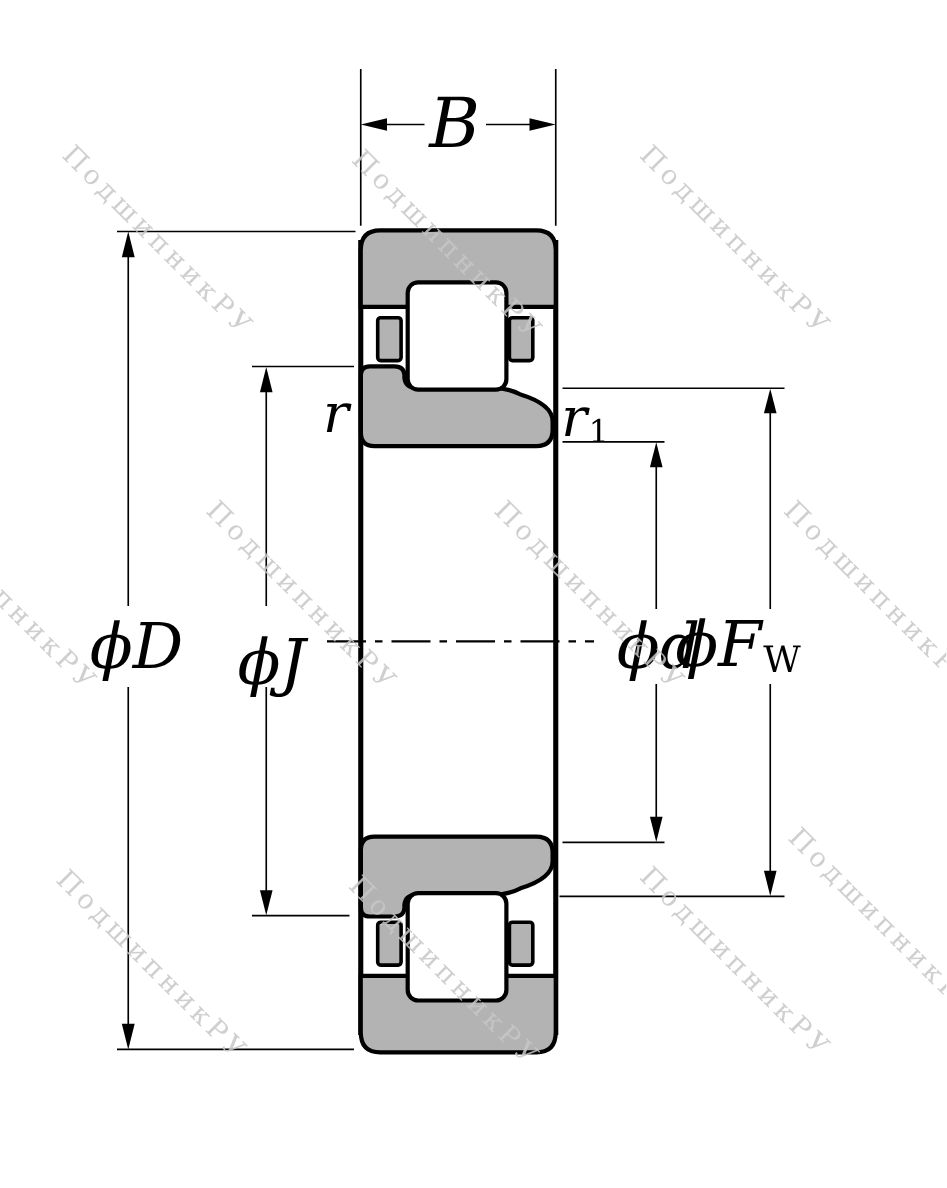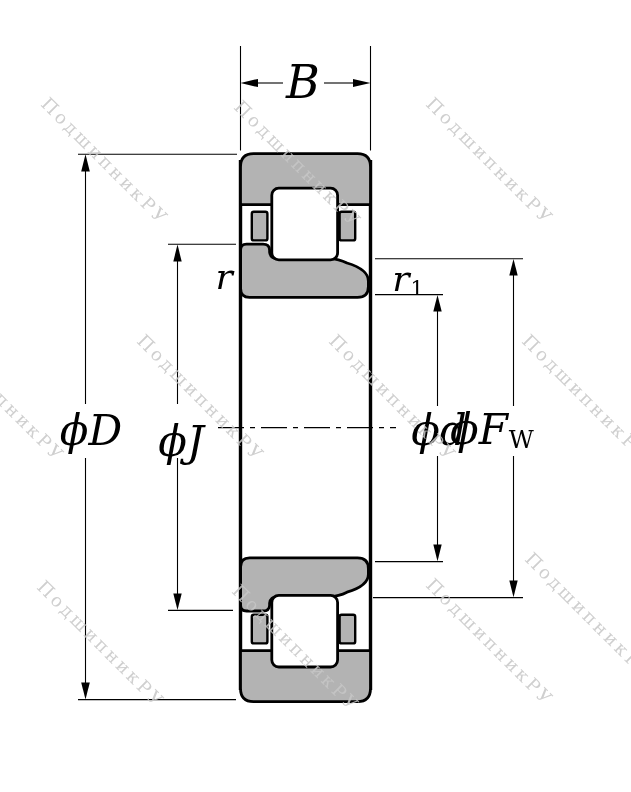--- a/index.html
+++ b/index.html
@@ -122,21 +122,21 @@
   <div class="dim-label lbl-main" style="left:181px;top:442px">ϕJ</div>
 
   <div class="dim-label lbl-main" style="left:439px;top:431px">ϕd</div>
 
   <div class="dim-label lbl-main" style="left:492px;top:431px">
     <span>ϕF</span><span class="sub">W</span>
   </div>
 
   <div class="dim-label lbl-r" style="left:224px;top:277px">r</div>
 
-  <div class="dim-label lbl-r" style="left:408px;top:280px">
+  <div class="dim-label lbl-r" style="left:390px;top:280px">
     <span>r</span><span class="sub">1</span>
   </div>
 
   <div class="wm" style="left:52px;top:93px">ПодшипникРУ</div>
   <div class="wm" style="left:245px;top:96px">ПодшипникРУ</div>
   <div class="wm" style="left:437px;top:93px">ПодшипникРУ</div>
 
   <div class="wm" style="left:-52px;top:330px">ПодшипникРУ</div>
   <div class="wm" style="left:148px;top:330px">ПодшипникРУ</div>
   <div class="wm" style="left:340px;top:330px">ПодшипникРУ</div>

